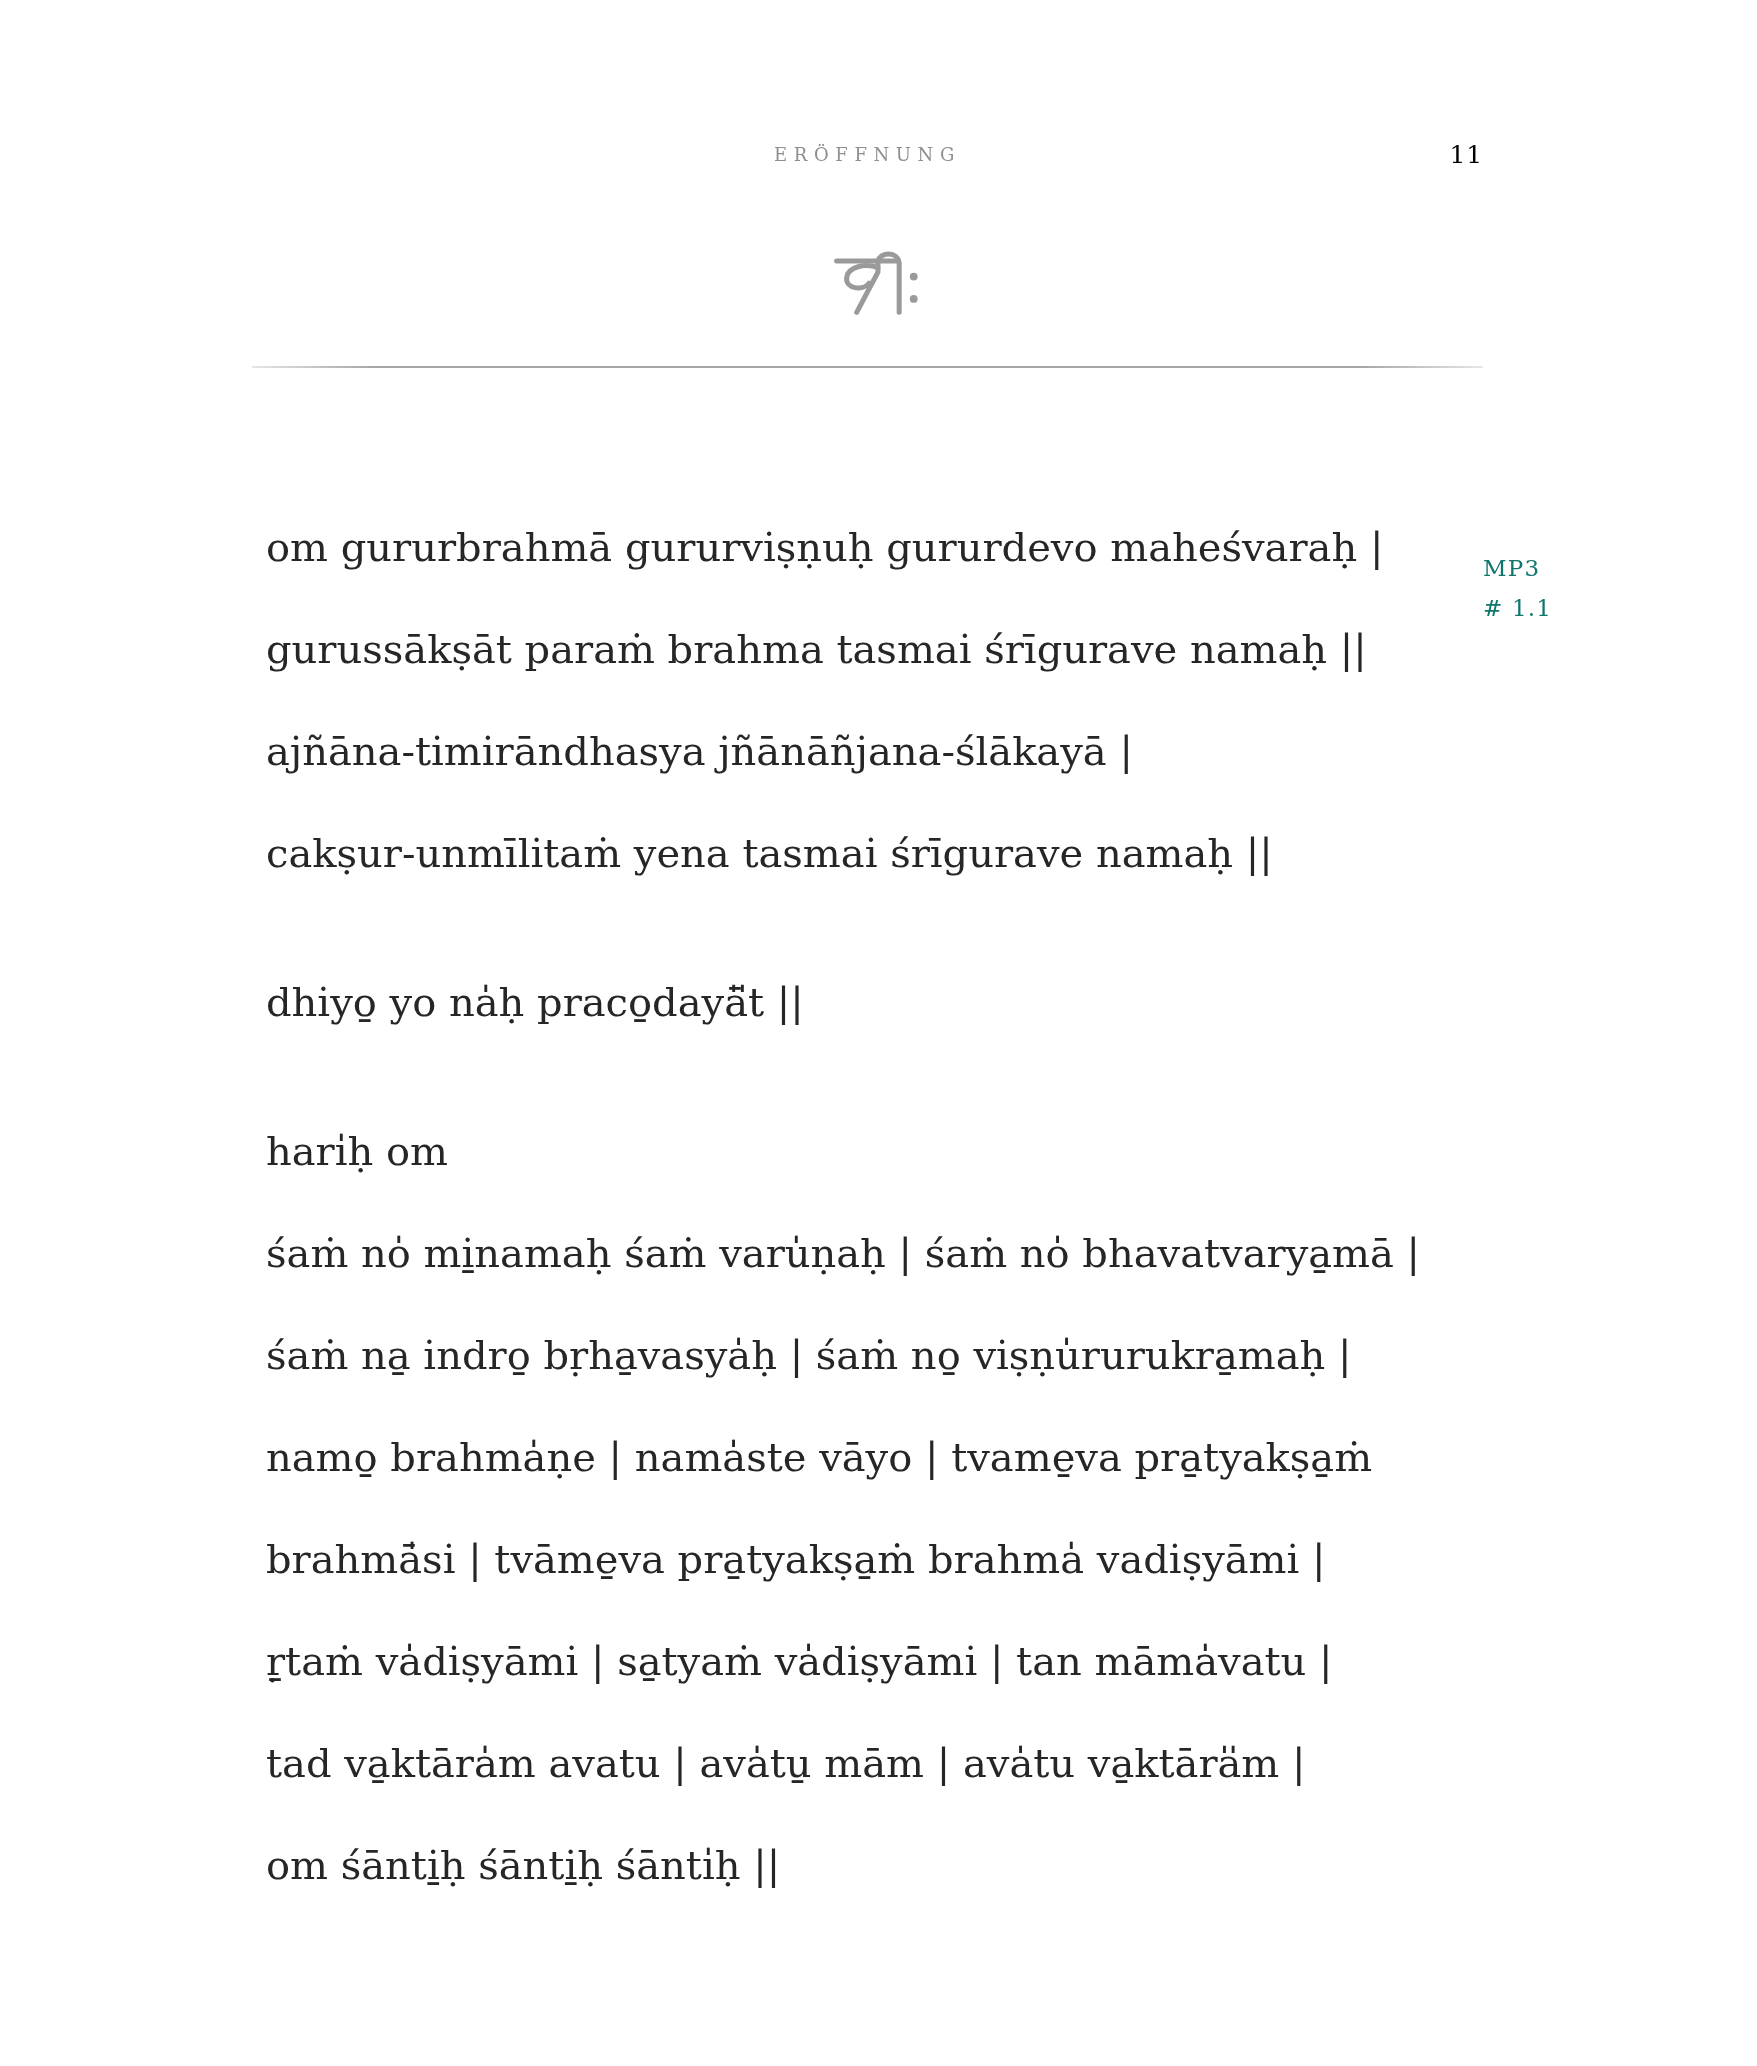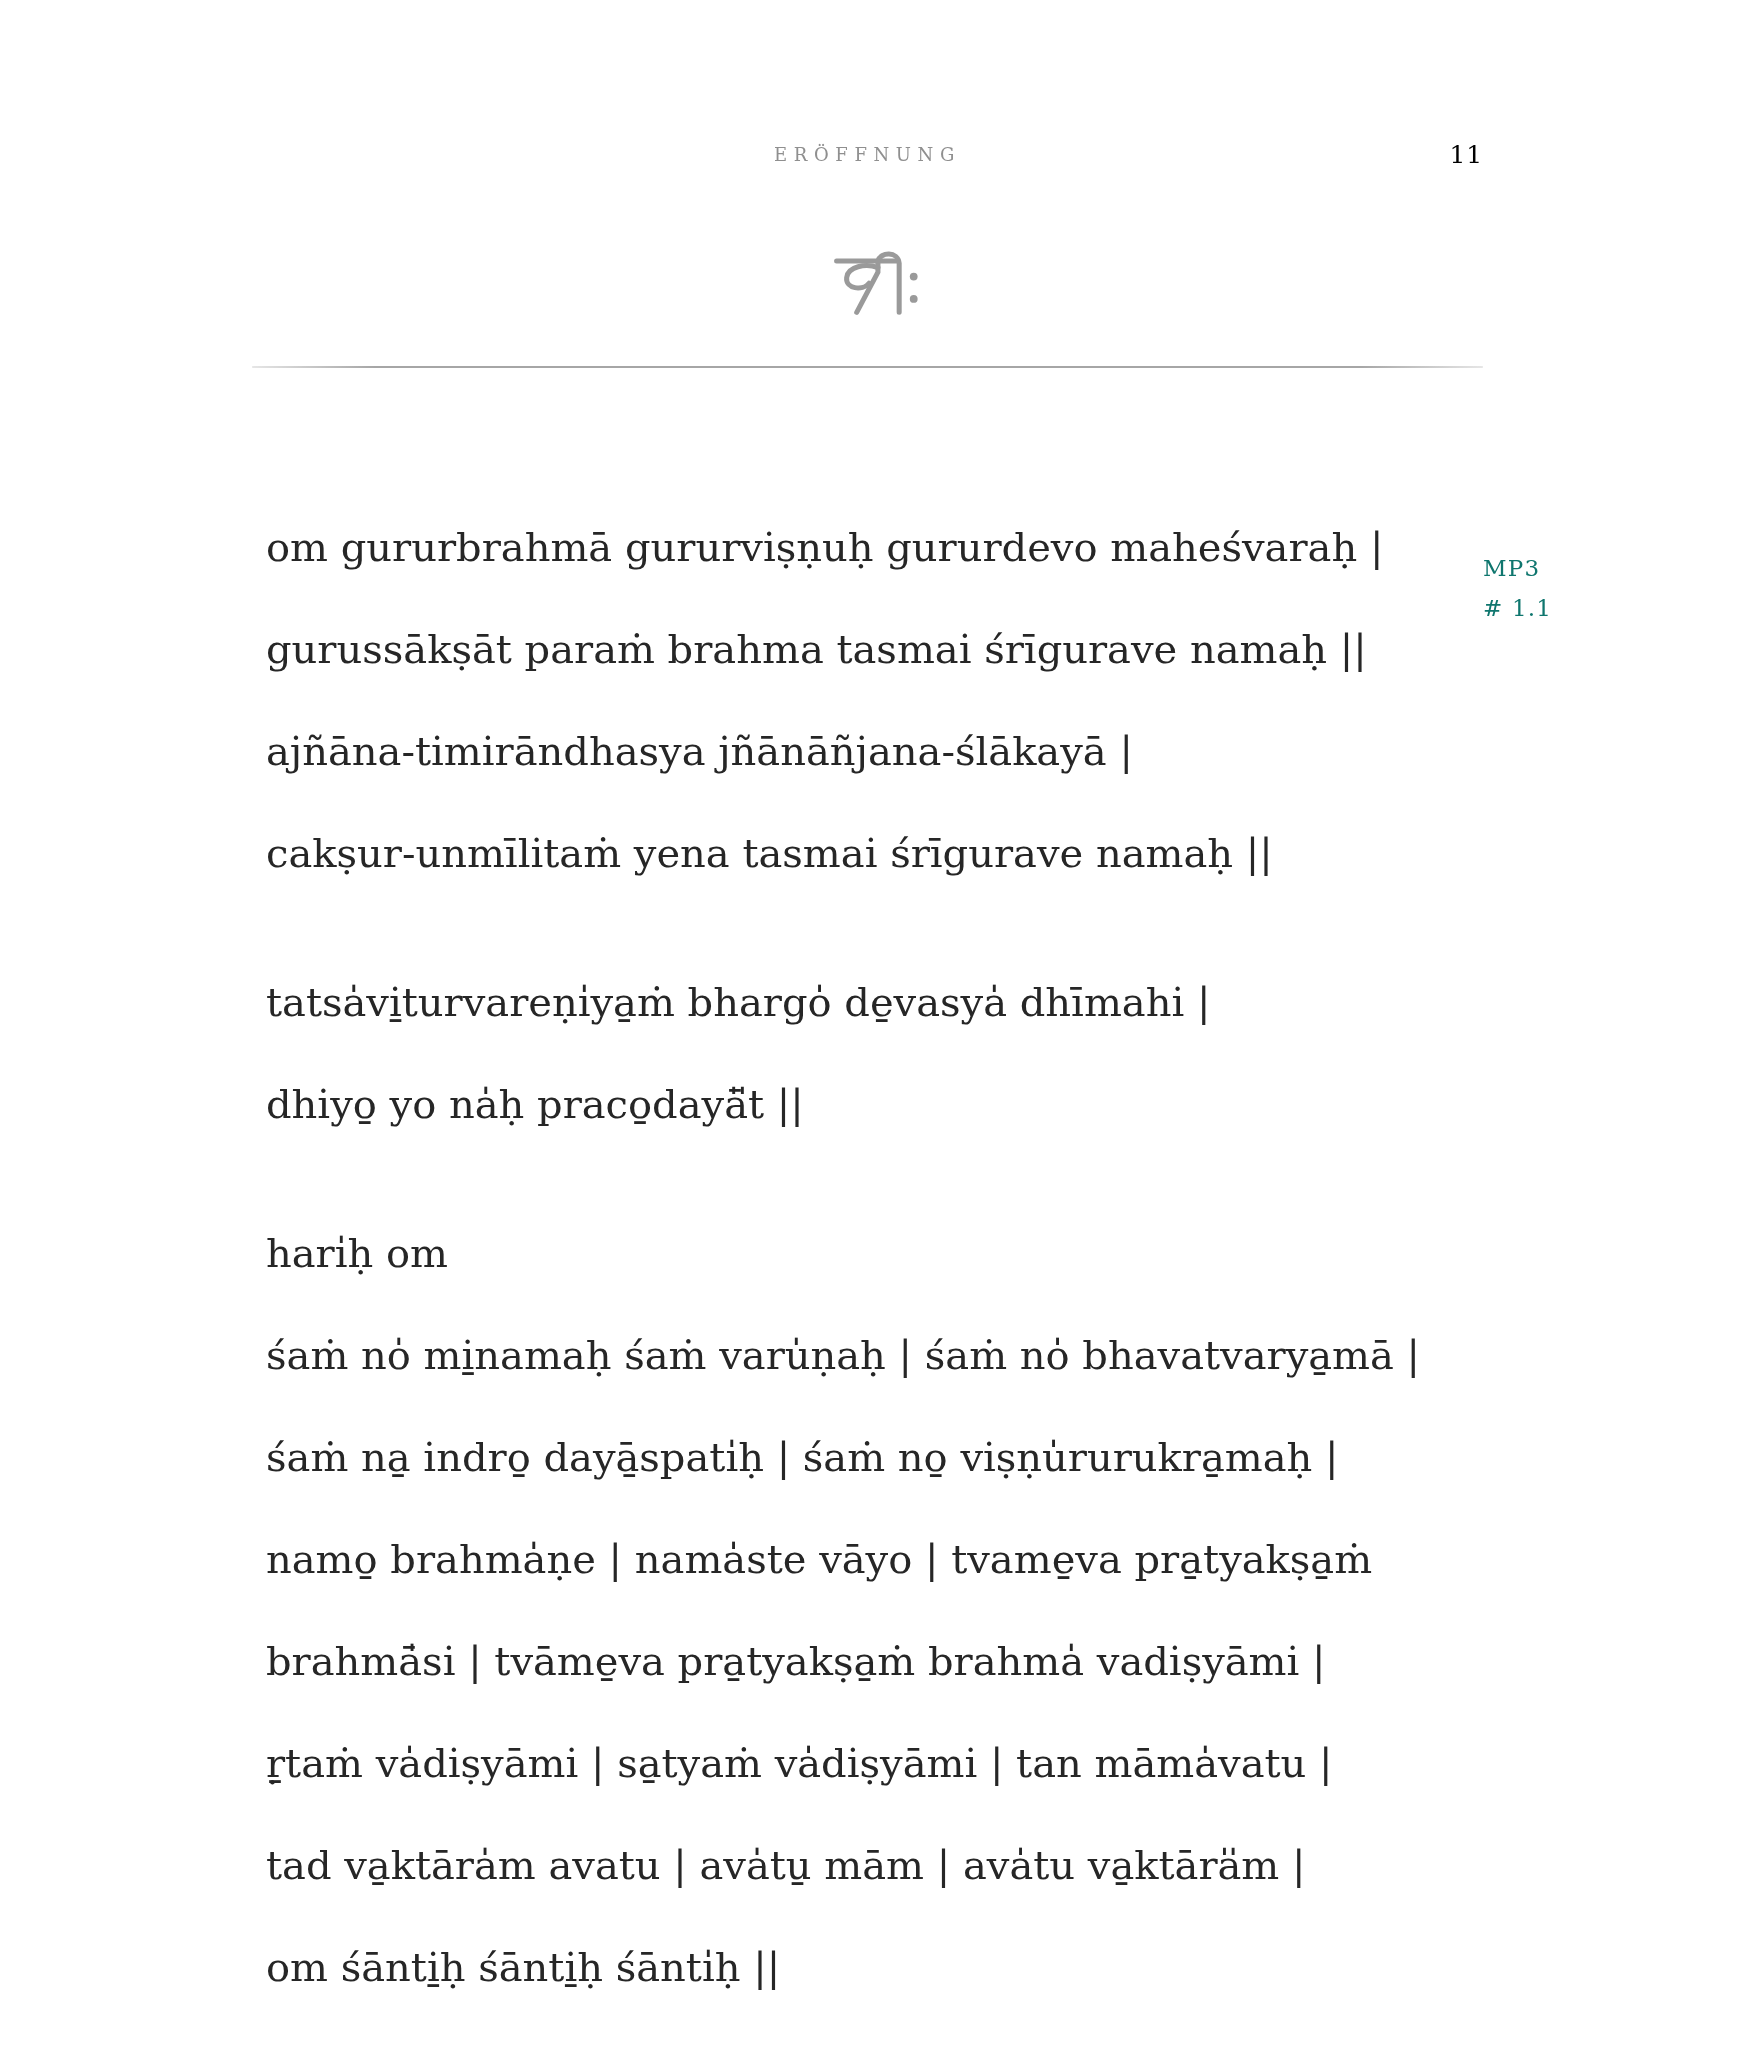--- a/index.html
+++ b/index.html
@@ -113,28 +113,27 @@
   <main class="text-column">
 
     <section class="stanza">
       <p class="verse-line">om gururbrahmā gururviṣṇuḥ gururdevo maheśvaraḥ |</p>
       <p class="verse-line">gurussākṣāt paraṁ brahma tasmai śrīgurave namaḥ ||</p>
       <p class="verse-line">ajñāna-timirāndhasya jñānāñjana-ślākayā |</p>
       <p class="verse-line">cakṣur-unmīlitaṁ yena tasmai śrīgurave namaḥ ||</p>
     </section>
 
     <section class="stanza">
-      <p class="verse-line">tatsa̍vi̱turvareṇi̍ya̱ṁ bhargo̍ de̱vasya̍ dhīmahi |</p>
       <p class="verse-line">dhiyo̱ yo na̍ḥ praco̱dayā̎t ||</p>
     </section>
 
     <section class="stanza">
       <p class="verse-line">hari̍ḥ om</p>
       <p class="verse-line">śaṁ no̍ mi̱namaḥ śaṁ varu̍ṇaḥ | śaṁ no̍ bhavatvarya̱mā |</p>
-      <p class="verse-line">śaṁ na̱ indro̱ dayā̱spati̍ḥ | śaṁ no̱ viṣṇu̍rurukra̱maḥ |</p>
+      <p class="verse-line">śaṁ na̱ indro̱ bṛha̱vasya̍ḥ | śaṁ no̱ viṣṇu̍rurukra̱maḥ |</p>
       <p class="verse-line">namo̱ brahma̍ṇe | nama̍ste vāyo | tvame̱va pra̱tyakṣa̱ṁ</p>
       <p class="verse-line">brahmā̍si | tvāme̱va pra̱tyakṣa̱ṁ brahma̍ vadiṣyāmi |</p>
       <p class="verse-line">ṛ̱taṁ va̍diṣyāmi | sa̱tyaṁ va̍diṣyāmi | tan māma̍vatu |</p>
       <p class="verse-line">tad va̱ktāra̍m avatu | ava̍tu̱ mām | ava̍tu va̱ktāra̎m |</p>
       <p class="verse-line">om śānti̱ḥ śānti̱ḥ śānti̍ḥ ||</p>
     </section>
 
   </main>
 
   <aside class="margin-note">

